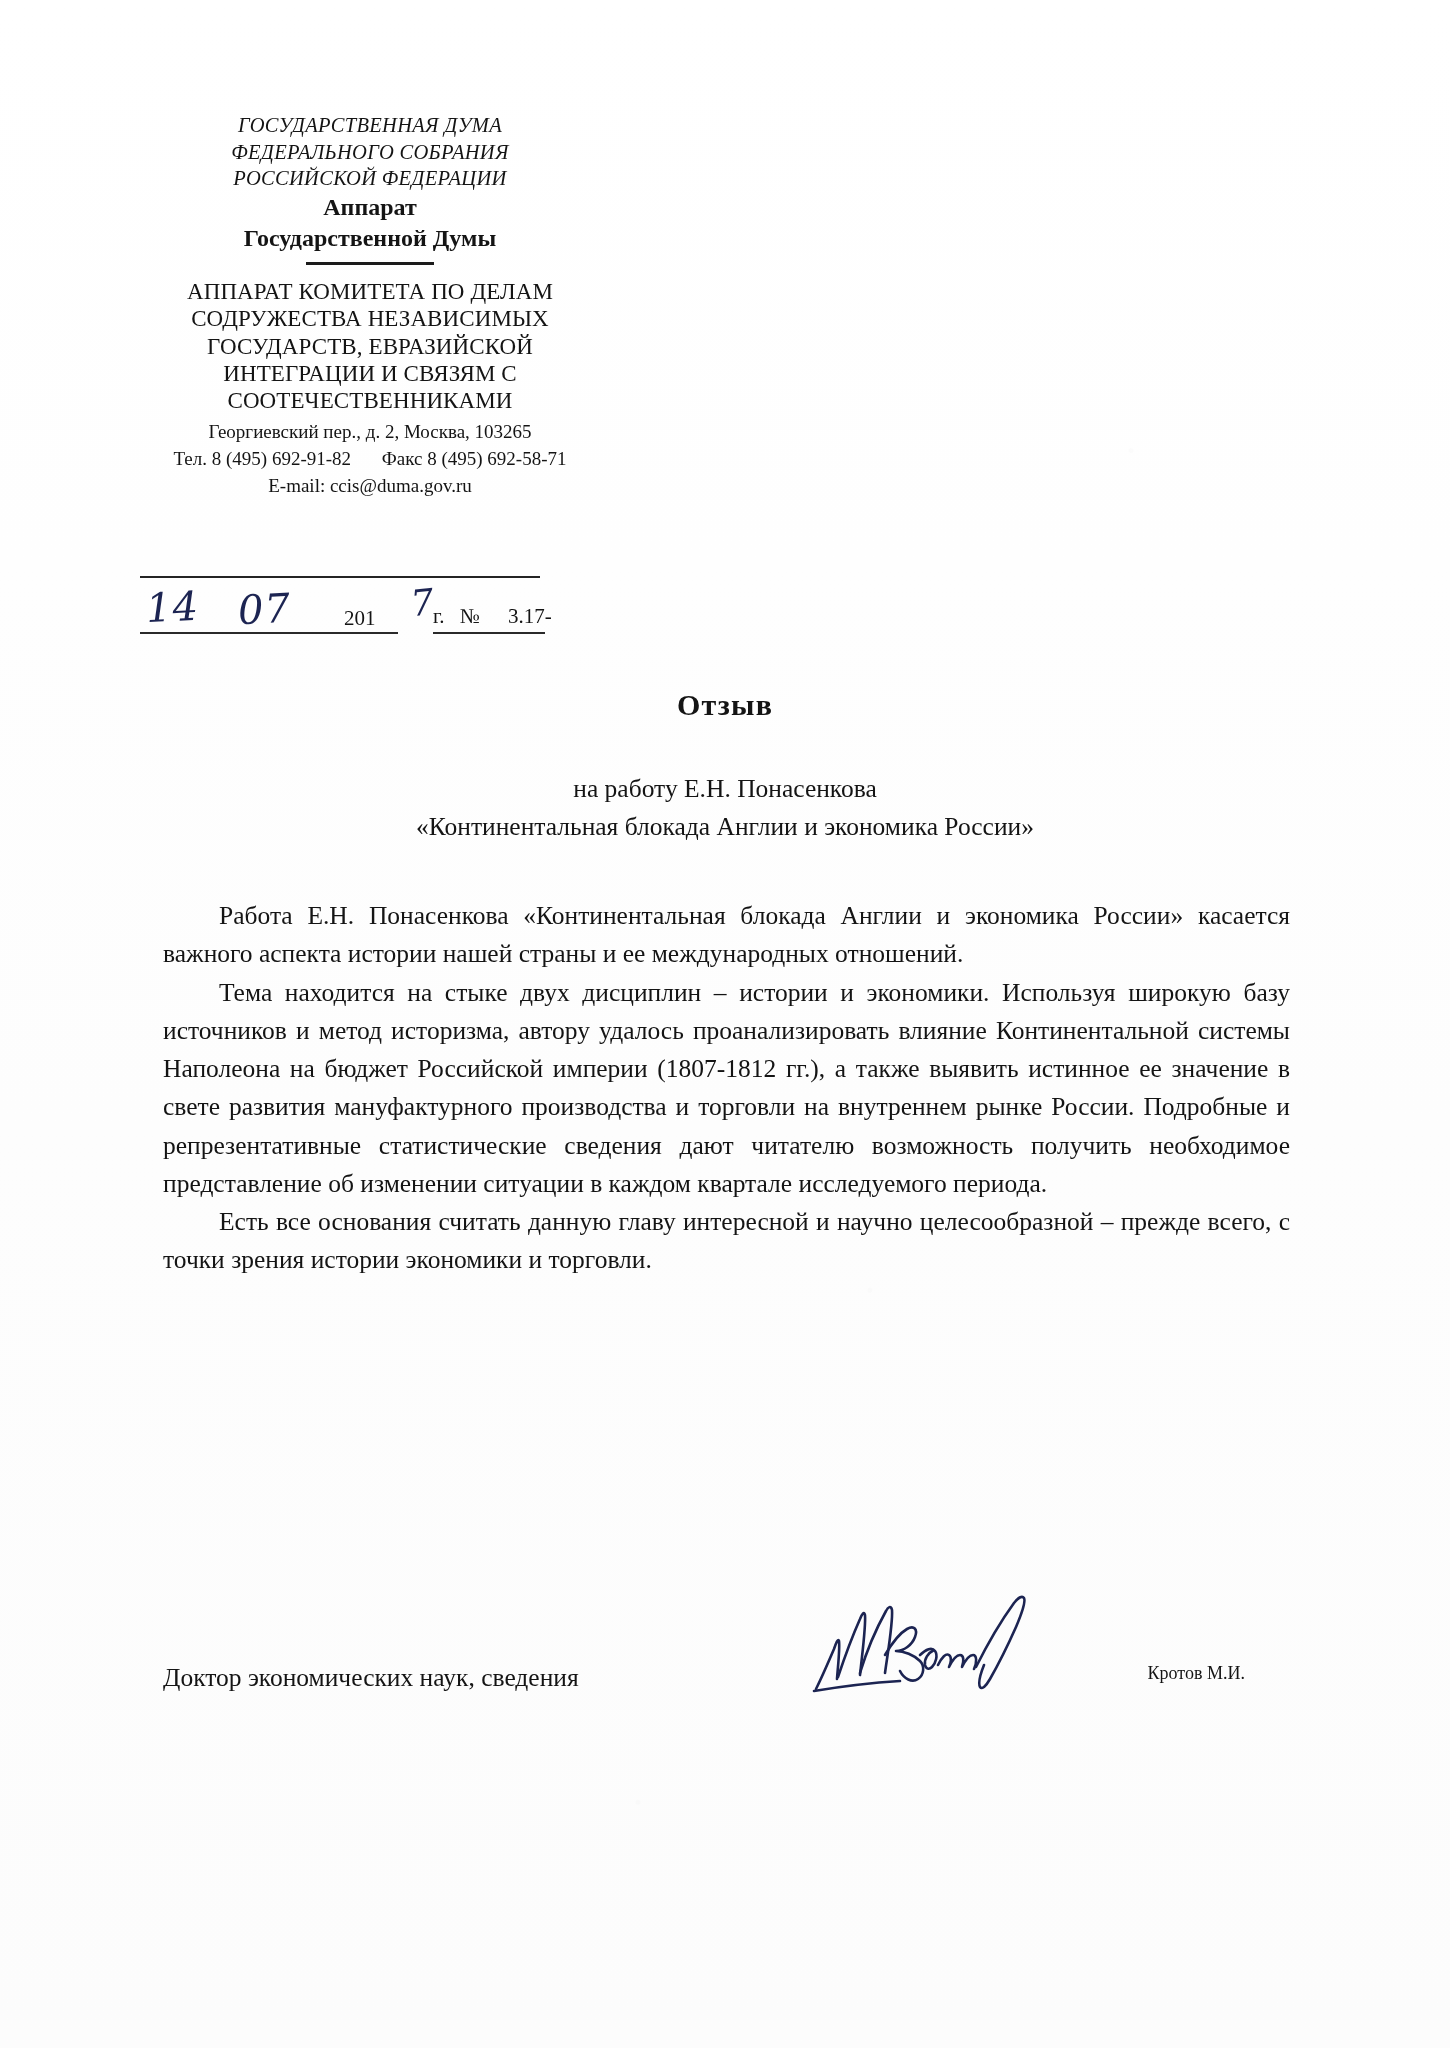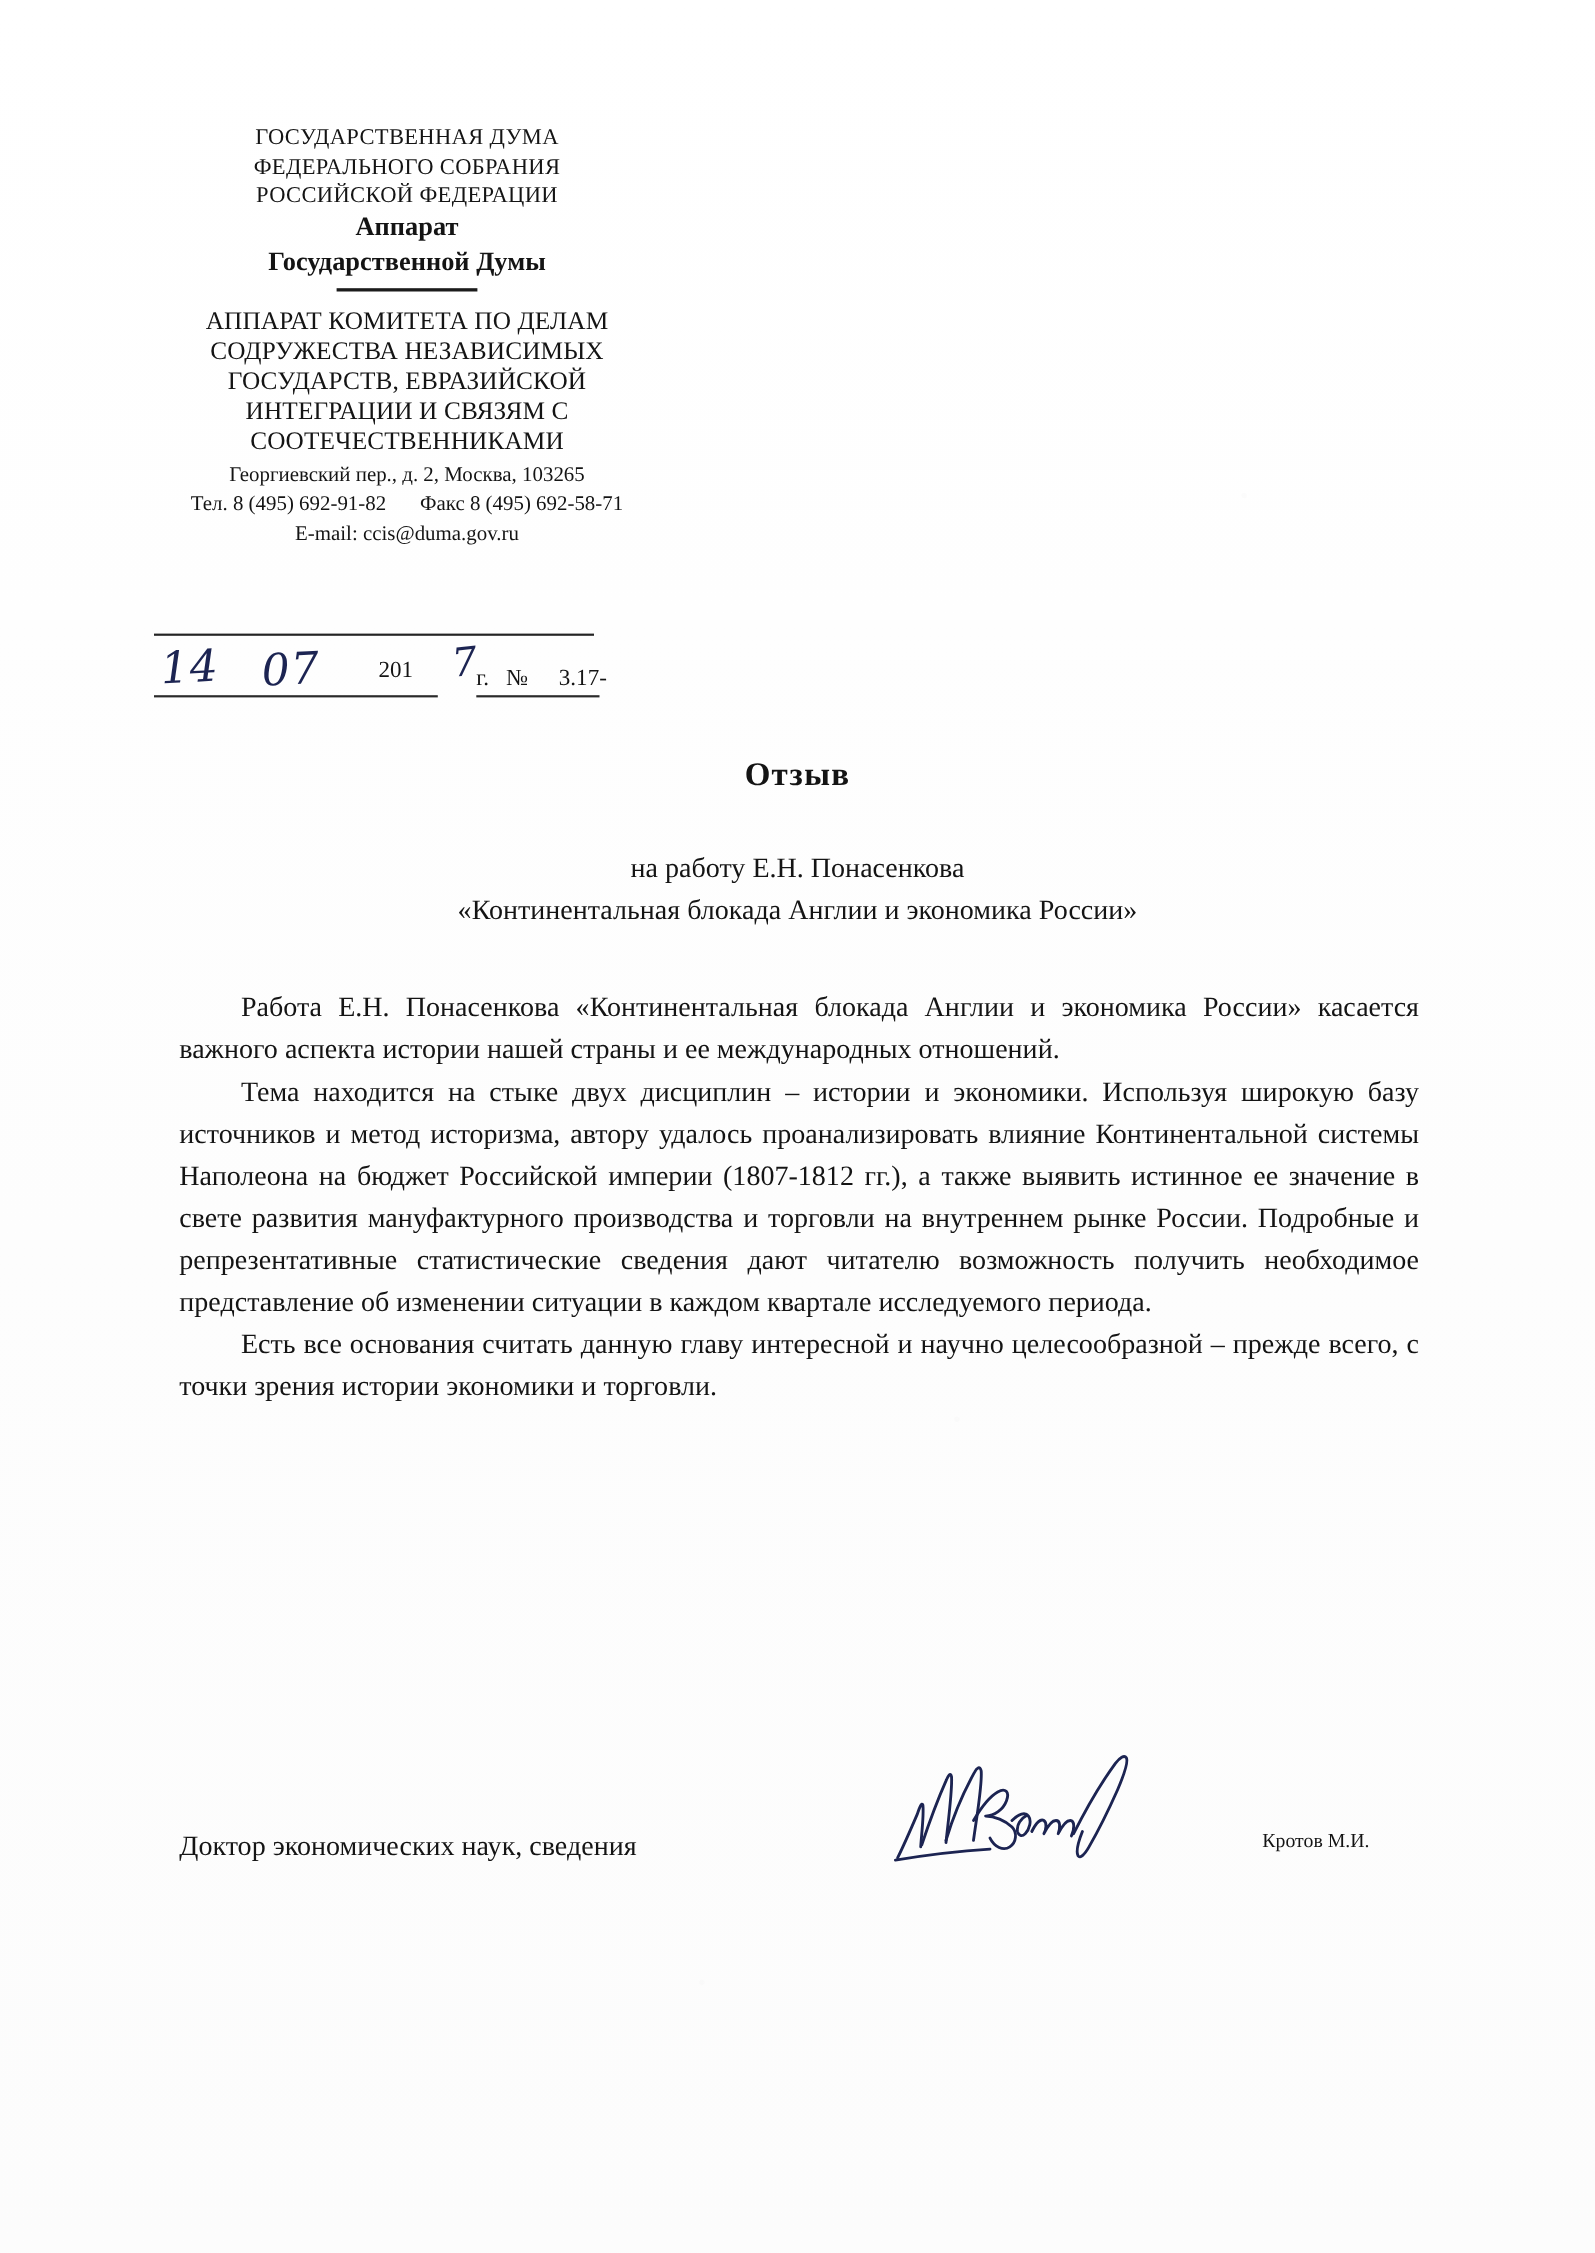--- a/index.html
+++ b/index.html
@@ -40,20 +40,21 @@
     left: 170px;
     top: 112px;
     width: 400px;
     text-align: center;
   }
   .lh-org {
     font-size: 20.5px;
     line-height: 1.30;
     letter-spacing: 0.3px;
     white-space: pre-line;
+    font-style: italic;
   }
   .lh-apparat {
     font-weight: bold;
     font-size: 24px;
     line-height: 1.28;
     white-space: pre-line;
   }
   .lh-rule {
     width: 128px;
     height: 3px;
@@ -118,21 +119,21 @@
     color: #1c2452;
     font-size: 40px;
     letter-spacing: 1px;
   }
   .hw-day   { left: 6px;  top: 2px; transform: rotate(-3deg); }
   .hw-month { left: 98px; top: 4px; transform: rotate(-3deg); }
   .hw-year  { left: 271px; top: 0px; font-size: 36px; transform: rotate(-6deg); }
   .dl-201 {
     position: absolute;
     left: 204px;
-    top: 14px;
+    top: 24px;
     font-size: 21px;
   }
   .dl-gyear {
     position: absolute;
     left: 293px;
     top: 22px;
     font-size: 21px;
   }
   .dl-no {
     position: absolute;

